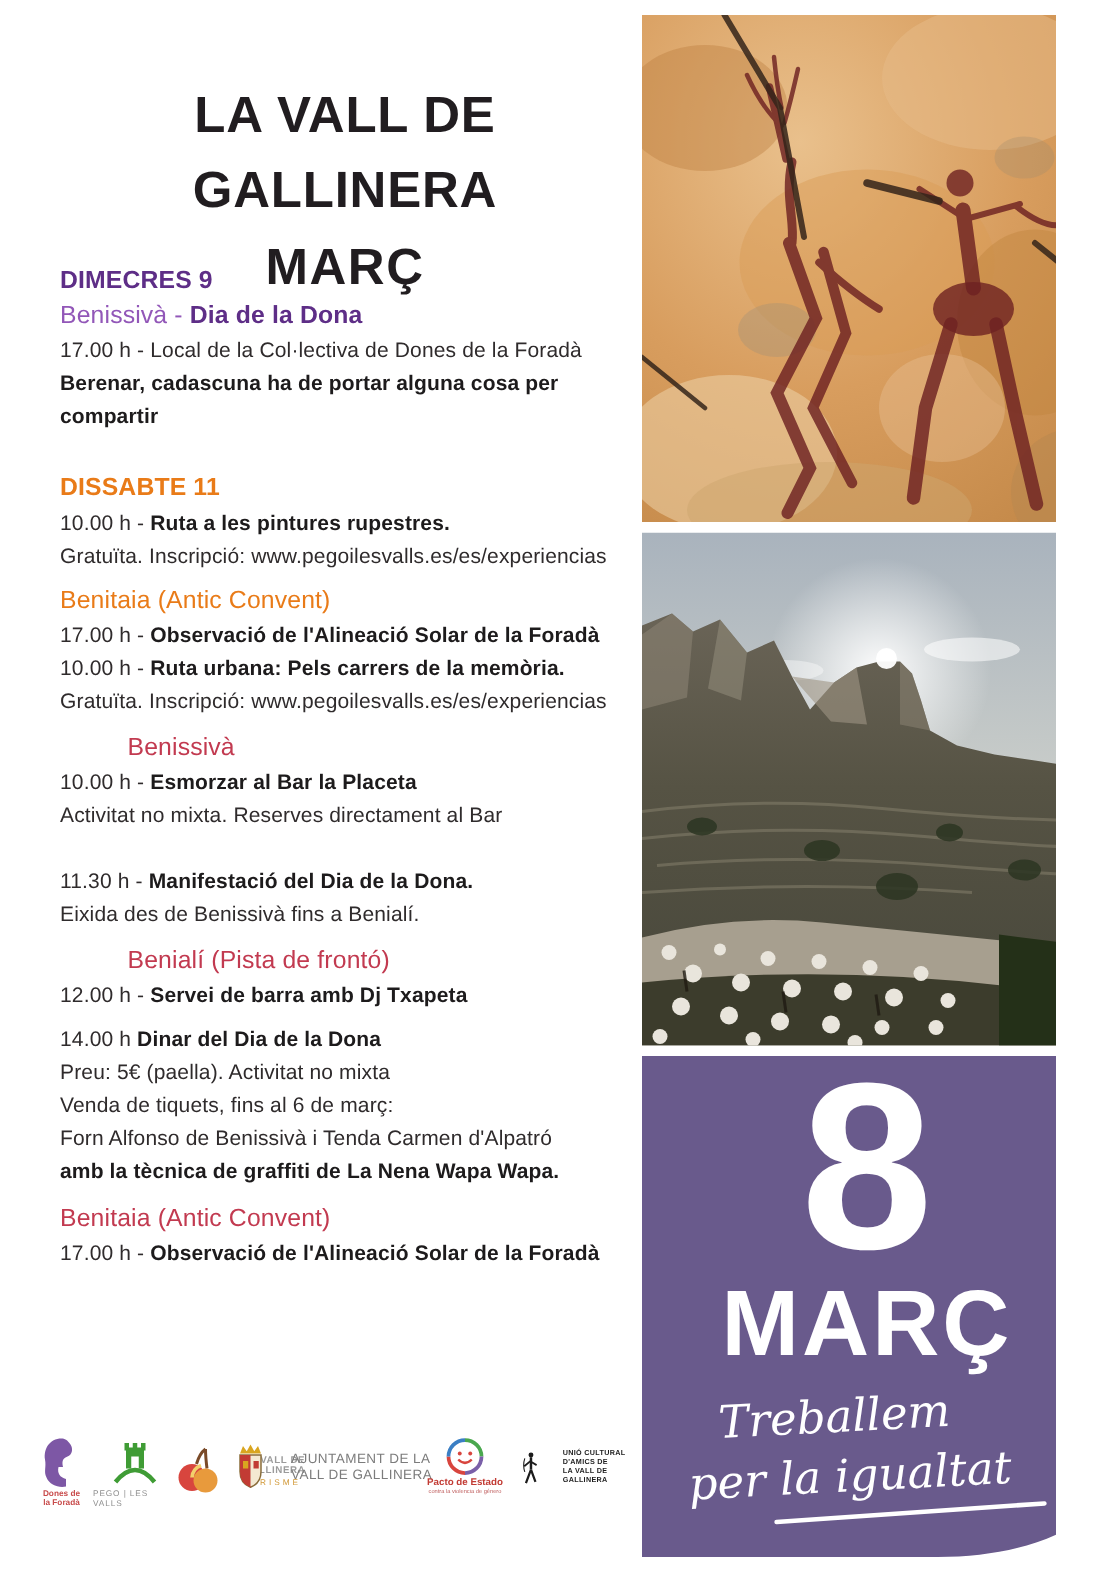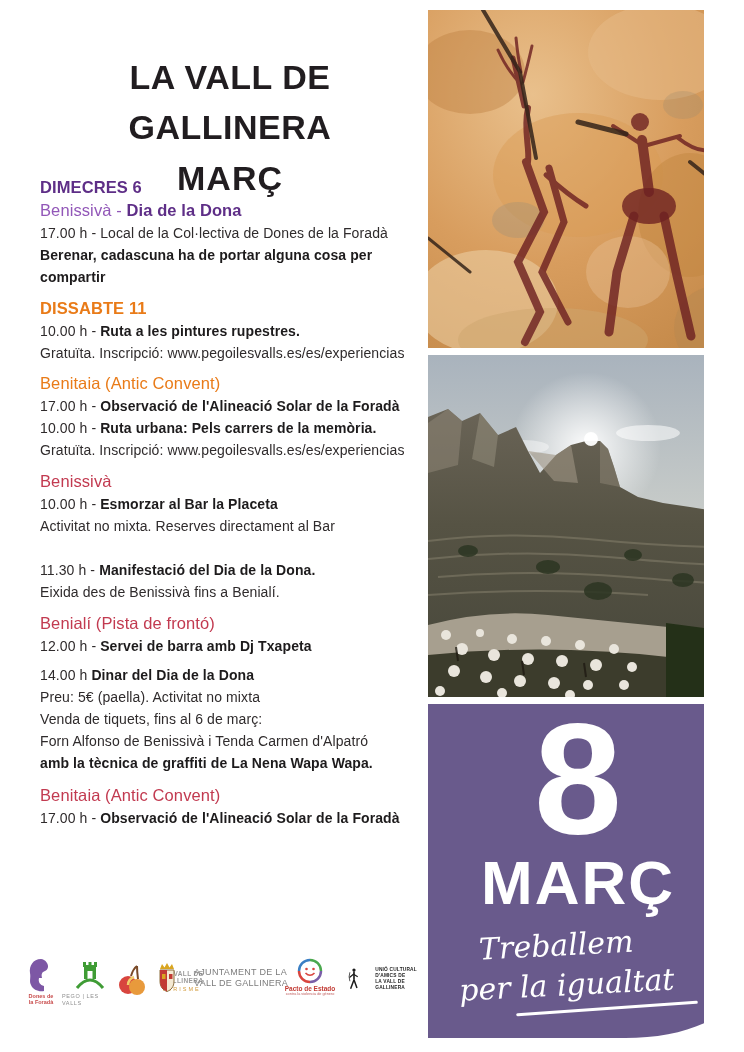--- a/index.html
+++ b/index.html
@@ -17,22 +17,22 @@
   .ln strong{font-weight:700;color:#1d1b1c;}
   .day{font-size:16.5px;line-height:23px;font-weight:700;}
   .loc{font-size:16.5px;line-height:23px;font-weight:400;}
   .day.t-purple{color:#5e2e87;}
   .day.t-orange{color:#e97b18;}
   .day.t-red{color:#c23a50;}
   .loc.t-orange{color:#e97b18;}
   .loc.t-red{color:#c23a50;}
   .loc.t-purple .pre{color:#9257b8;}
   .loc.t-purple strong{color:#5e2e87;font-weight:700;}
-  .g6{margin-top:22px;}.g7{margin-top:7px;}.g8{margin-top:8px;}.g9{margin-top:9px;}
-  .g10{margin-top:10px;}.g13{margin-top:13px;}.g26{margin-top:9px;}
+  .g6{margin-top:22px;}.g7{margin-top:7px;}.g8{margin-top:8px;}.g9{margin-top:9px;margin-left:45px;}
+  .g10{margin-top:10px;}.g13{margin-top:13px;}.g26{margin-top:26px;}
 
   
   .photo{position:absolute;left:428px;width:300px;}
   .photo svg{display:block;width:100%;height:100%;}
   .photo1{top:10px;height:338px;}
   .photo2{top:355px;height:342px;}
 
   
   .badge-shape{position:absolute;left:428px;top:704px;width:316px;height:348px;}
   .badge-num{position:absolute;left:428px;top:698px;width:300px;text-align:center;
@@ -70,21 +70,21 @@
 <body>
 
 <div class="poster">
 
   <div class="title">
     <p class="l1">LA VALL DE GALLINERA</p>
     <p class="l2">MARÇ</p>
   </div>
 
   <div class="schedule">
-    <p class="ln day t-purple">DIMECRES 6</p>
+    <p class="ln day t-purple">DIMECRES 9</p>
     <p class="ln loc t-purple"><span class="pre">Benissivà - </span><strong>Dia de la Dona</strong></p>
     <p class="ln"><span>17.00 h - Local de la Col·lectiva de Dones de la Foradà</span></p>
     <p class="ln"><strong>Berenar, cadascuna ha de portar alguna cosa per compartir</strong></p>
 
     <p class="ln day t-orange g26">DISSABTE 11</p>
     <p class="ln"><span>10.00 h - </span><strong>Ruta a les pintures rupestres.</strong></p>
     <p class="ln"><span>Gratuïta. Inscripció: www.pegoilesvalls.es/es/experiencias</span></p>
 
     <p class="ln loc t-orange g8">Benitaia (Antic Convent)</p>
     <p class="ln"><span>17.00 h - </span><strong>Observació de l'Alineació Solar de la Foradà</strong></p>

